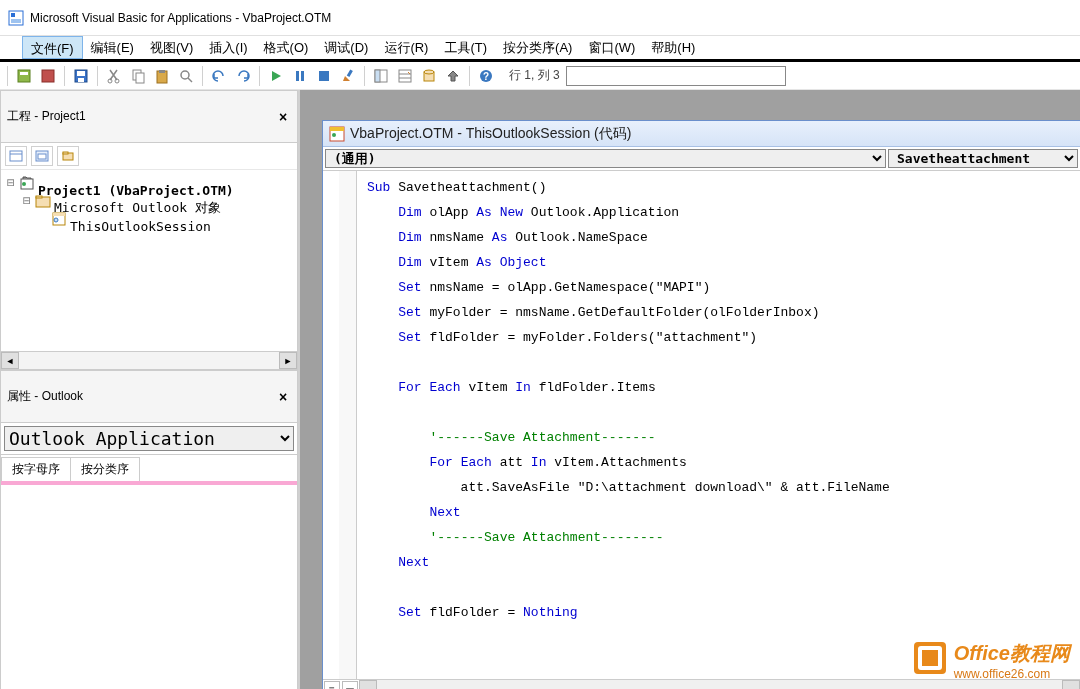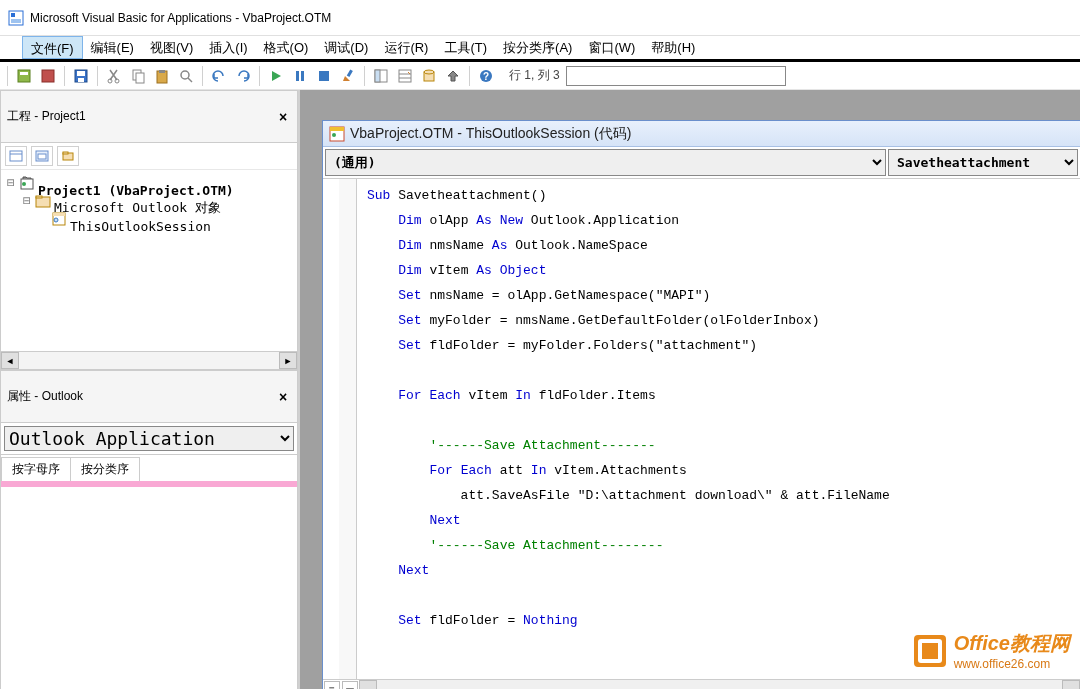--- a/index.html
+++ b/index.html
@@ -29,44 +29,44 @@
 .tree-indent { display: inline-block; width: 16px; text-align: center; color: #888; }
 .tree-icon { width: 16px; height: 16px; margin-right: 3px; }
 .tree-label { font-family: SimSun, monospace; margin-top: 14px; }
 .tree-label.bold { font-weight: bold; }
 .hscroll { height: 18px; background: #f0f0f0; border-top: 1px solid #ccc; display: flex; }
 .hscroll .arrow { width: 18px; background: #e0e0e0; border: 1px solid #bbb; display:flex; align-items:center; justify-content:center; font-size:9px; }
 .hscroll .track { flex: 1; background: #f4f4f4; }
 .prop-panel { flex: 1; }
 .prop-select { padding: 3px; border-bottom: 1px solid #ccc; }
 .prop-select select { width: 100%; font-family: SimSun, monospace; font-size: 18px; border: 1px solid #888; }
-.prop-tabs { display: flex; border-bottom: 6px solid #f9a8d4; }
+.prop-tabs { display: flex; border-bottom: 4px solid #f9a8d4; }
 .prop-tab { padding: 3px 10px; border: 1px solid #ccc; border-bottom: none; background: #fff; cursor: pointer; font-size: 12px; margin-right: -1px; margin-top: 2px; }
 .prop-body { flex: 1; background: #fff; }
 
 .code-window { position: absolute; left: 22px; top: 30px; right: 0; bottom: 0; background: #fff; border: 1px solid #6a8fcc; border-right: none; border-bottom: none; display: flex; flex-direction: column; }
 .code-title { height: 26px; background: linear-gradient(#e8f0fc, #d6e4f7); display: flex; align-items: center; padding: 0 6px; border-bottom: 1px solid #a8c0e4; }
 .code-title .cw-icon { width: 16px; height: 16px; margin-right: 5px; }
 .code-title span { font-size: 14px; color: #222; }
-.code-selectors { height: 32px; display: flex; padding: 2px; gap: 2px; border-bottom: 1px solid #ccc; }
+.code-selectors { height: 24px; display: flex; padding: 2px; gap: 2px; border-bottom: 1px solid #ccc; }
 .code-selectors select { border: 1px solid #888; font-family: SimSun, monospace; font-size: 13px; font-weight: bold; padding: 0 4px; }
 .code-selectors select:first-child { flex: 1; }
 .code-selectors select:last-child { width: 190px; }
 .code-body { flex: 1; display: flex; overflow: hidden; padding-left: 16px; }
 .code-gutter { width: 18px; border-right: 1px solid #ccc; background: #f8f8f8; }
 .code-text { flex: 1; padding: 4px 0 4px 10px; font-family: "Courier New", SimSun, monospace; font-size: 13px; line-height: 25px; white-space: pre; overflow: hidden; }
 .kw { color: #0000d0; }
 .cm { color: #008000; }
 .code-footer { height: 18px; border-top: 1px solid #ccc; display: flex; }
 .code-footer .sw { width: 16px; height: 16px; border: 1px solid #bbb; margin: 1px; display:flex; align-items:center; justify-content:center; font-size:10px; }
 .code-footer .hsc { flex: 1; display: flex; }
 .code-footer .hsc .arrow { width: 18px; background: #e0e0e0; border: 1px solid #bbb; }
 .code-footer .hsc .track { flex: 1; background: #f0f0f0; }
 
-.watermark { position: absolute; right: 10px; bottom: 18px; display: flex; align-items: center; gap: 6px; font-family: Arial; }
+.watermark { position: absolute; right: 10px; bottom: 8px; display: flex; align-items: flex-start; gap: 6px; font-family: Arial; }
 .watermark .logo { width: 36px; height: 36px; }
 .watermark .wt1 { color: #e8891a; font-size: 20px; font-weight: bold; font-style: italic; }
 .watermark .wt2 { color: #d87814; font-size: 12px; }
 
 svg { display: block; }
 </style>
 </head>
 <body>
 
 <div class="titlebar">

